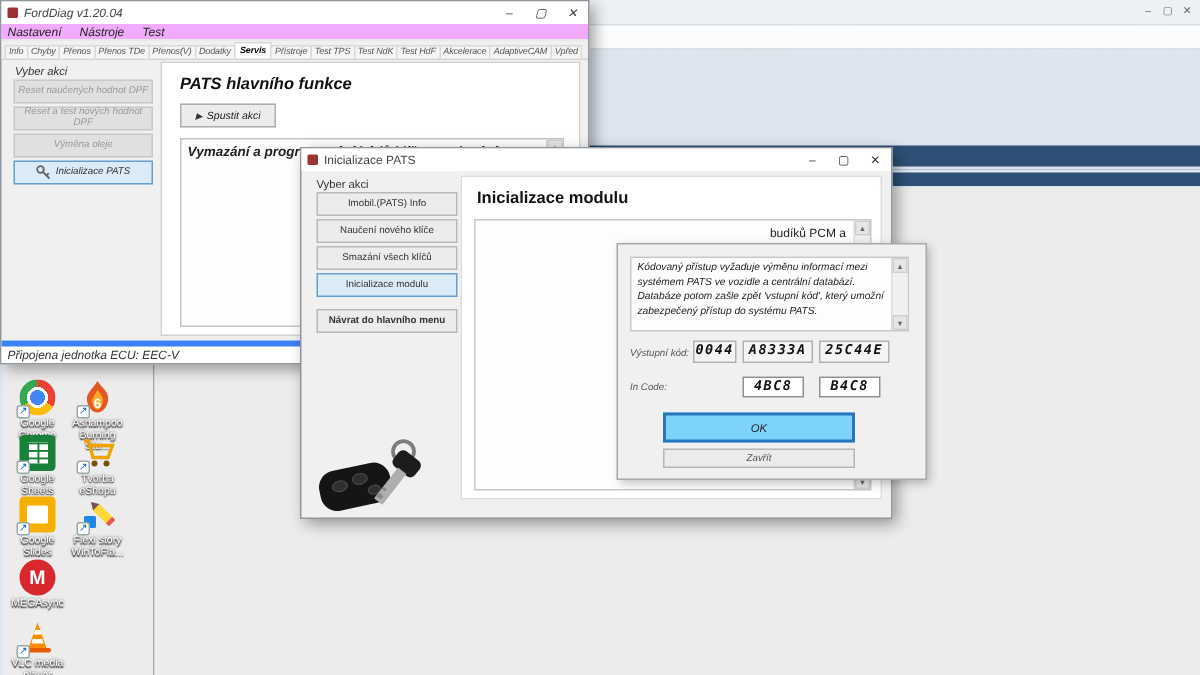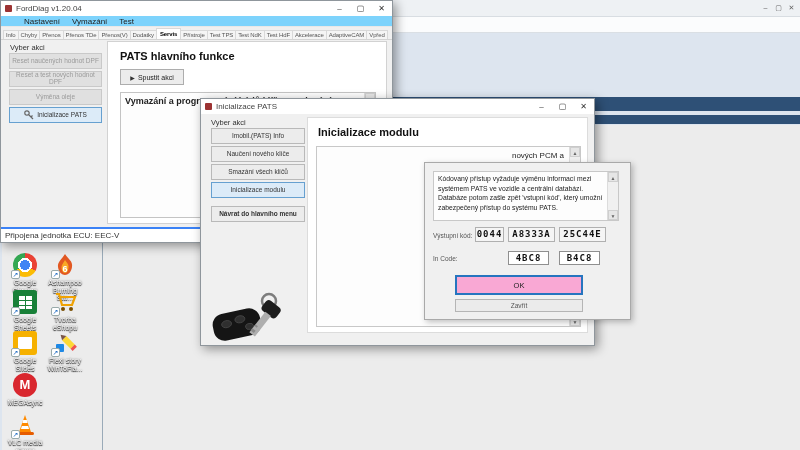--- a/index.html
+++ b/index.html
@@ -63,65 +63,65 @@
   .tbar{display:flex;align-items:center;background:#fff;height:15px;padding-left:4px;font-size:8px;color:#444;}
   .tbar .appico{width:7px;height:7px;background:#9c3333;border-radius:1px;margin-right:4px;flex:0 0 auto;}
   .wc{margin-left:auto;display:flex;height:100%;}
   .wc span{width:21px;text-align:center;font-size:8px;line-height:15px;color:#333;}
   .btn{display:flex;align-items:center;justify-content:center;background:#ececec;border:1px solid #b9b9b9;
     font-size:6.5px;color:#333;text-align:center;line-height:1.05;}
   .btn.disabled{background:#e0e0e0;color:#9a9a9a;border-color:#c9c9c9;}
   .btn.hl{background:#dcebf8;border-color:#66a0d0;}
 
   
-  #fd{left:0;top:0;width:393px;height:243px;z-index:3;}
-  #fd-menu{display:flex;gap:12px;align-items:center;height:11px;background:#7dd3fc;
-    border-bottom:1px solid #e8e8e8;padding-left:23px;font-size:8px;color:#222;}
+  #fd{left:0;top:0;width:393px;height:243px;z-index:3;font-style:italic;}
+  #fd-menu{display:flex;gap:12px;align-items:center;height:11px;background:#f0abfc;
+    border-bottom:1px solid #e8e8e8;padding-left:4px;font-size:8px;color:#222;}
   #fd-tabs{display:flex;align-items:flex-end;height:13px;background:#f0f0f0;
     border-bottom:1px solid #d4d4d4;padding-left:2px;overflow:hidden;white-space:nowrap;}
   #fd-tabs .tab{font-size:6px;letter-spacing:-.1px;color:#555;background:#f5f5f5;border:1px solid #d9d9d9;
     border-bottom:none;padding:1px 2px;margin-right:-1px;}
   #fd-tabs .tab.active{background:#fff;color:#000;font-weight:bold;padding:2px 3px;position:relative;z-index:1;}
   #fd-side-label{position:absolute;left:9px;top:42px;font-size:7.5px;color:#333;}
   .fd-sbtn{position:absolute;left:8px;width:93px;height:16px;}
   .keyico{width:10px;height:10px;margin-right:3px;flex:0 0 auto;}
   #fd-main{position:absolute;left:106px;top:40px;width:280px;height:183px;background:#fff;border:1px solid #d2d2d2;}
   #fd-head{position:absolute;left:12px;top:8px;font-size:11px;font-weight:bold;color:#111;}
   #fd-run{position:absolute;left:12px;top:27px;width:64px;height:16px;background:#ececec;border:1px solid #adadad;
     display:flex;align-items:center;justify-content:center;gap:3px;font-size:7px;color:#222;}
   #fd-run .play{font-size:6px;color:#333;}
   #fd-text{position:absolute;left:12px;top:50px;width:256px;height:126px;background:#fdfdfd;
     border:1px solid #c4c4c4;font-size:9px;font-weight:bold;color:#222;padding:3px 14px 3px 4px;}
   .vscroll{position:absolute;right:0;top:0;bottom:0;width:11px;background:#f0f0f0;border-left:1px solid #dcdcdc;}
   .vscroll .up,.vscroll .dn{position:absolute;left:0;width:100%;height:10px;font-size:5px;color:#666;
     text-align:center;line-height:10px;background:#e6e6e6;border:1px solid #cfcfcf;}
   .vscroll .up{top:0;} .vscroll .dn{bottom:0;}
-  #fd-status{position:absolute;left:0;bottom:0;width:100%;height:15px;background:#fff;border-top:2px solid #3b82f6;
+  #fd-status{position:absolute;left:0;bottom:0;width:100%;height:15px;background:#fff;border-top:4px solid #3b82f6;
     display:flex;align-items:center;font-size:8px;color:#333;padding:0 4px;}
   #fd-status .right{margin-left:auto;display:flex;align-items:center;gap:3px;}
   .led{width:11px;height:8px;background:#3db24a;border:1px solid #2c8a38;border-radius:1px;}
 
   
   #dlg{left:200px;top:98px;width:395px;height:248px;z-index:4;}
   #dlg-side-label{position:absolute;left:10px;top:19px;font-size:7.5px;color:#333;}
   .dlg-sbtn{position:absolute;left:10px;width:94px;height:16px;}
   #dlg-main{position:absolute;left:106px;top:18px;width:281px;height:216px;background:#fff;border:1px solid #dcdcdc;}
   #dlg-head{position:absolute;left:10px;top:8px;font-size:11px;font-weight:bold;color:#111;}
   #dlg-bgtext{position:absolute;left:8px;top:28px;width:265px;height:181px;background:#fdfdfd;border:1px solid #c8c8c8;}
   #dlg-bgtext .frag{position:absolute;font-size:8px;color:#222;}
-  #dlg-popup{position:absolute;left:116px;top:44px;width:207px;height:158px;background:#f0f0f0;
-    border:1px solid #a9a9a9;box-shadow:2px 2px 6px rgba(0,0,0,.25);}
+  #dlg-popup{position:absolute;left:103px;top:44px;width:207px;height:158px;background:#f0f0f0;
+    border:1px solid #a9a9a9;box-shadow:2px 2px 6px rgba(0,0,0,.25);font-style:italic;}
   #dlg-info{position:absolute;left:8px;top:8px;width:186px;height:50px;background:#fdfdfd;border:1px solid #c8c8c8;
     font-size:6.8px;line-height:1.4;color:#222;padding:2px 12px 2px 4px;}
   .codelabel{position:absolute;font-size:6.5px;color:#555;}
   .codebox{position:absolute;height:15px;background:#f5f5f5;border:1px solid #b0b0b0;text-align:center;
     font-family:"DejaVu Sans Mono",monospace;font-weight:bold;font-size:9px;line-height:13px;
     letter-spacing:1px;color:#111;}
   .codebox.edit{background:#fff;border-color:#8f8f8f;height:14px;}
-  #dlg-ok{position:absolute;left:30px;top:112px;width:128px;height:20px;background:#f9a8d4;
+  #dlg-ok{position:absolute;left:30px;top:112px;width:128px;height:20px;background:#7dd3fc;
     border:2px solid #2675bf;font-size:7.5px;display:flex;align-items:center;justify-content:center;color:#222;}
   #dlg-close{position:absolute;left:30px;top:136px;width:128px;height:13px;background:#ebebeb;
     border:1px solid #b5b5b5;font-size:6.5px;display:flex;align-items:center;justify-content:center;color:#555;}
   #dlg-keys{position:absolute;left:8px;top:190px;}
 
   
   #br{left:395px;top:222px;width:405px;height:228px;z-index:2;background:#dde5ef;
     border:1px solid #93999f;box-shadow:-2px 2px 8px rgba(0,0,0,.3);}
   #br-tabbar{position:absolute;left:0;top:0;width:100%;height:17px;background:#eef1f4;border-bottom:1px solid #d8dde2;}
   #br-tab1{position:absolute;left:196px;top:4px;font-size:7px;color:#444;}
@@ -331,21 +331,21 @@
       <span class="appico"></span>
       <span>FordDiag v1.20.04</span>
       <span class="wc">
         <span>–</span>
         <span>▢</span>
         <span>✕</span>
       </span>
     </div>
     <div id="fd-menu">
       <span>Nastavení</span>
-      <span>Vymazání</span>
+      <span>Nástroje</span>
       <span>Test</span>
     </div>
     <div id="fd-tabs">
       <span class="tab">Info</span>
       <span class="tab">Chyby</span>
       <span class="tab">Přenos</span>
       <span class="tab">Přenos TDe</span>
       <span class="tab">Přenos(V)</span>
       <span class="tab">Dodatky</span>
       <span class="tab active">Servis</span>
@@ -405,21 +405,21 @@
     <div id="dlg-side-label">Vyber akci</div>
     <div class="btn dlg-sbtn" style="top:29px;">Imobil.(PATS) Info</div>
     <div class="btn dlg-sbtn" style="top:47px;">Naučení nového klíče</div>
     <div class="btn dlg-sbtn" style="top:65px;">Smazání všech klíčů</div>
     <div class="btn hl dlg-sbtn" style="top:83px;">Inicializace modulu</div>
     <div class="btn dlg-sbtn" style="top:107px;font-weight:bold;">Návrat do hlavního menu</div>
 
     <div id="dlg-main">
       <div id="dlg-head">Inicializace modulu</div>
       <div id="dlg-bgtext">
-        <span class="frag" style="top:4px;right:16px;">nových PCM a</span>
+        <span class="frag" style="top:4px;right:16px;">budíků PCM a</span>
         <span class="frag" style="top:20px;right:36px;">vozidlu</span>
         <span class="frag" style="top:36px;right:14px;">možné provést</span>
         <span class="vscroll">
           <span class="up">▲</span>
           <span class="dn">▼</span>
         </span>
       </div>
       <div id="dlg-popup">
         <div id="dlg-info">
           <span>Kódovaný přístup vyžaduje výměnu informací mezi systémem PATS ve vozidle a centrální databází. Databáze potom zašle zpět 'vstupní kód', který umožní zabezpečený přístup do systému PATS.</span>

